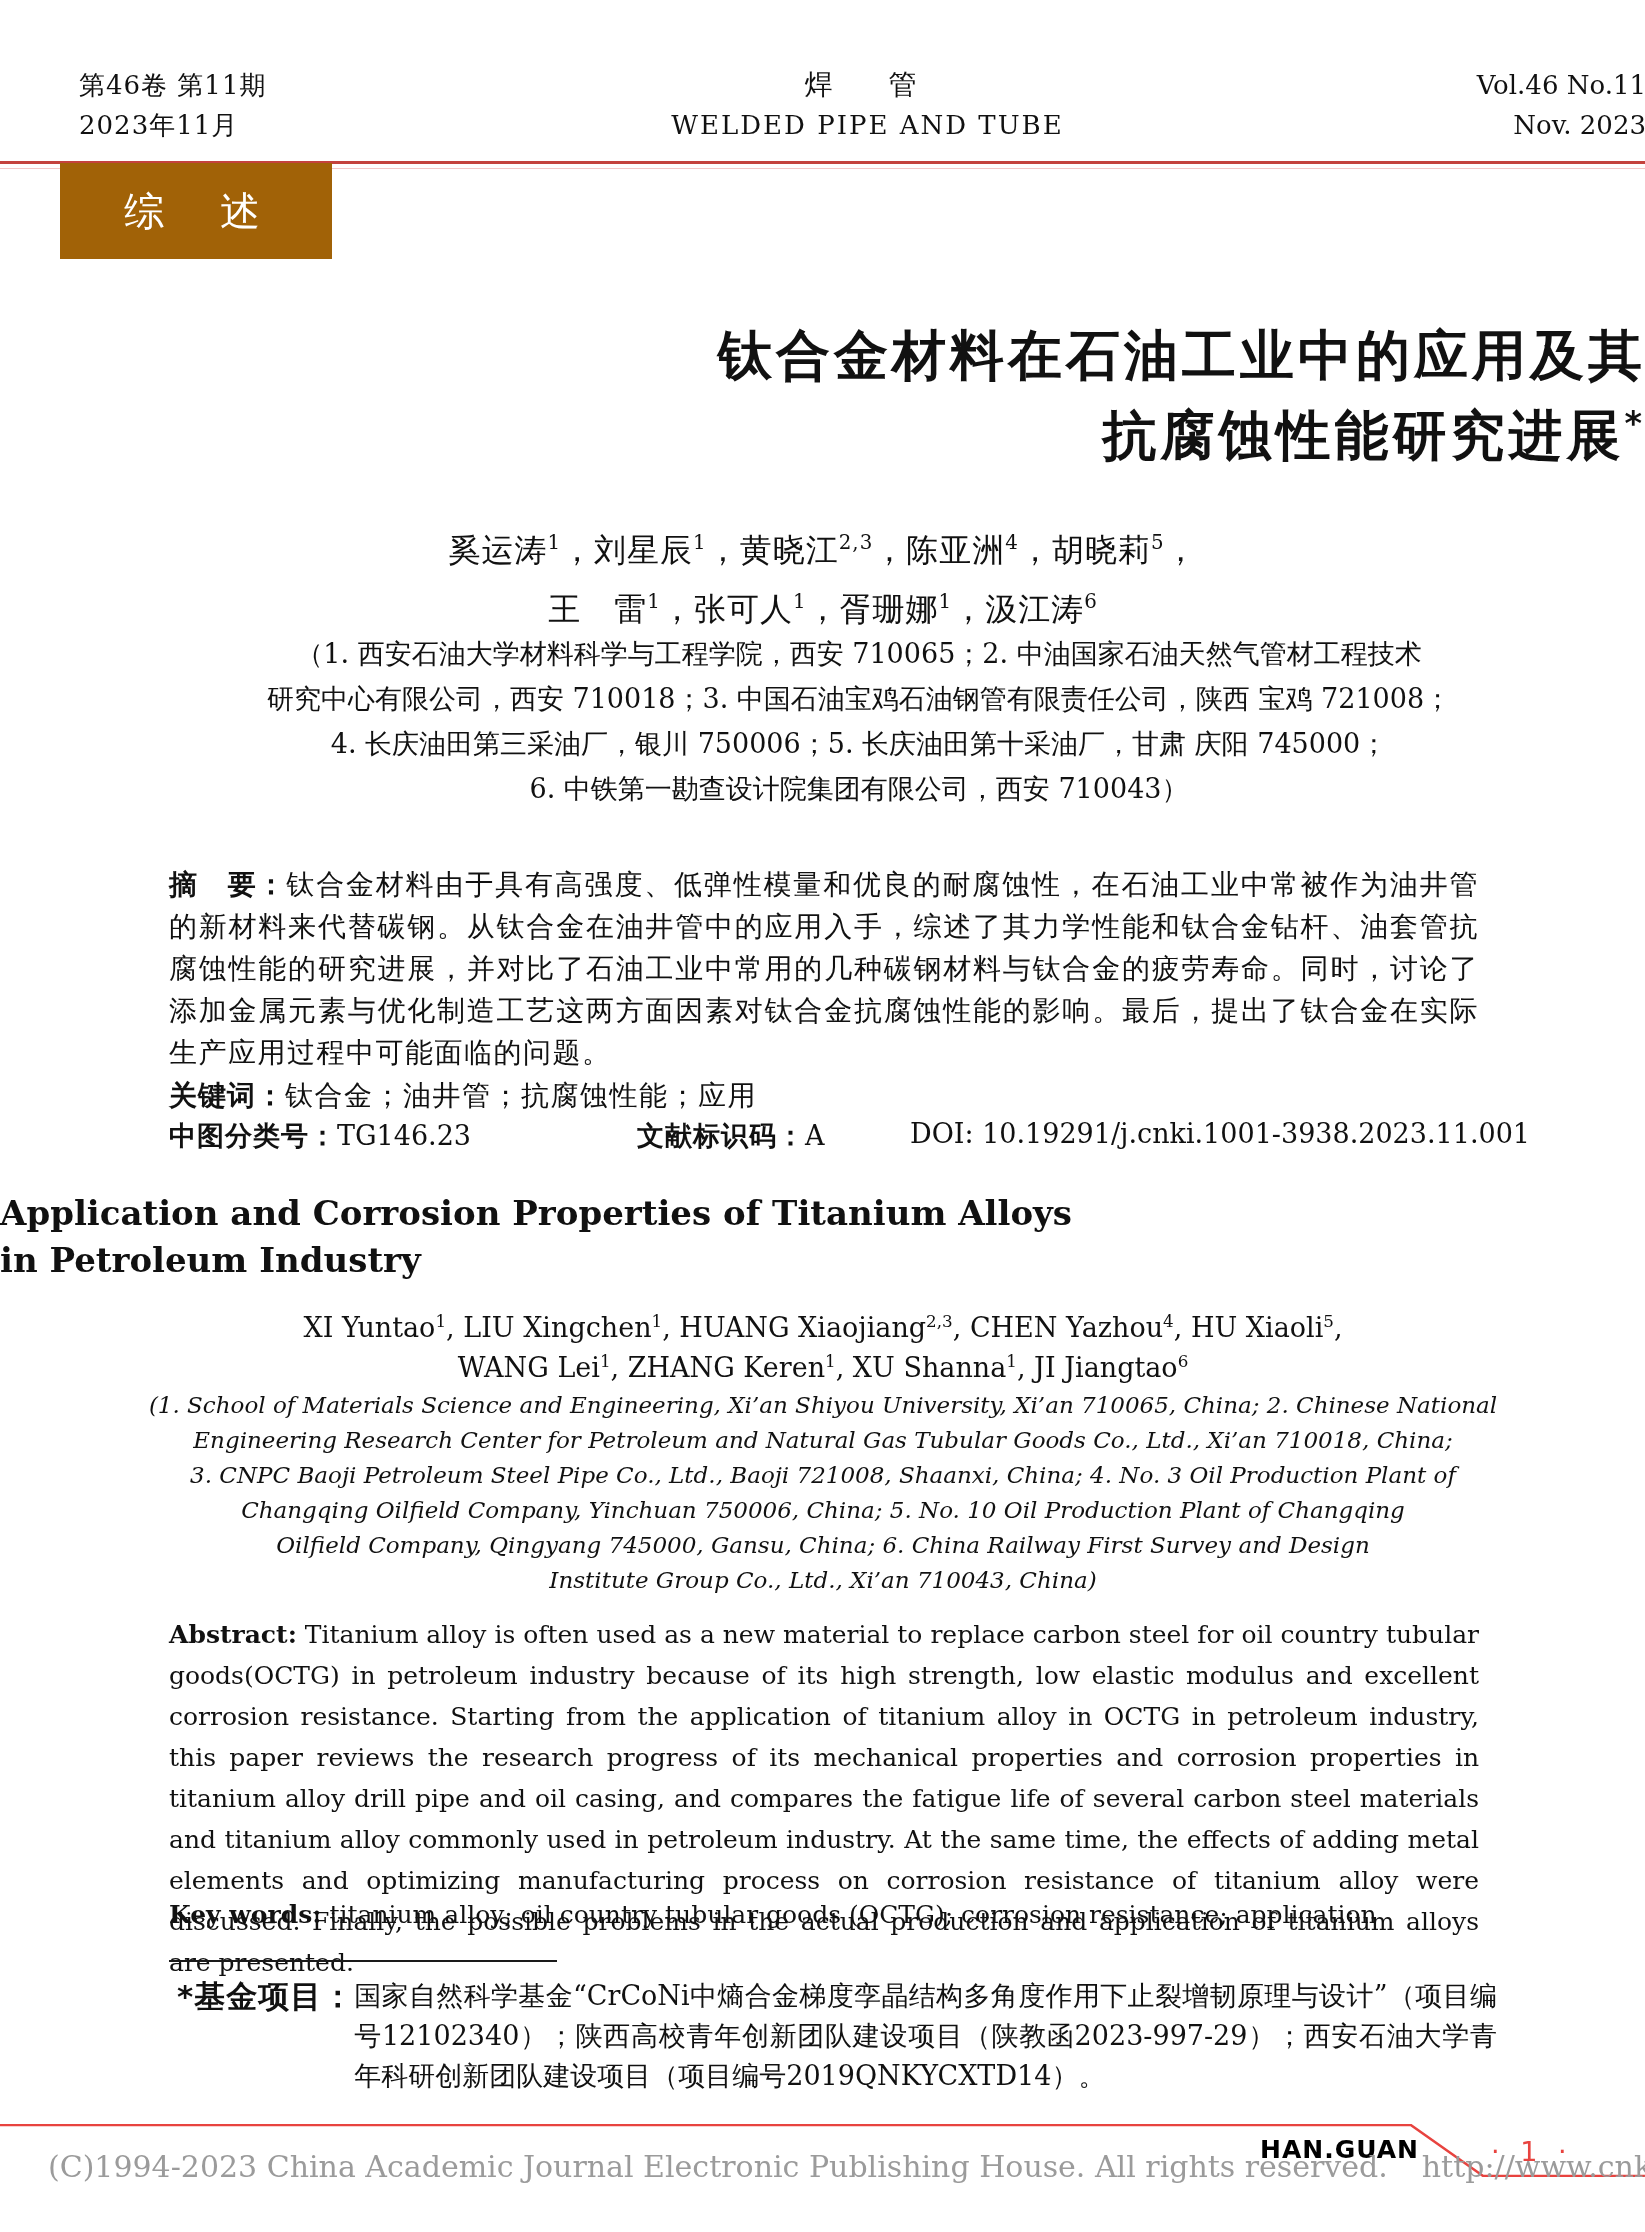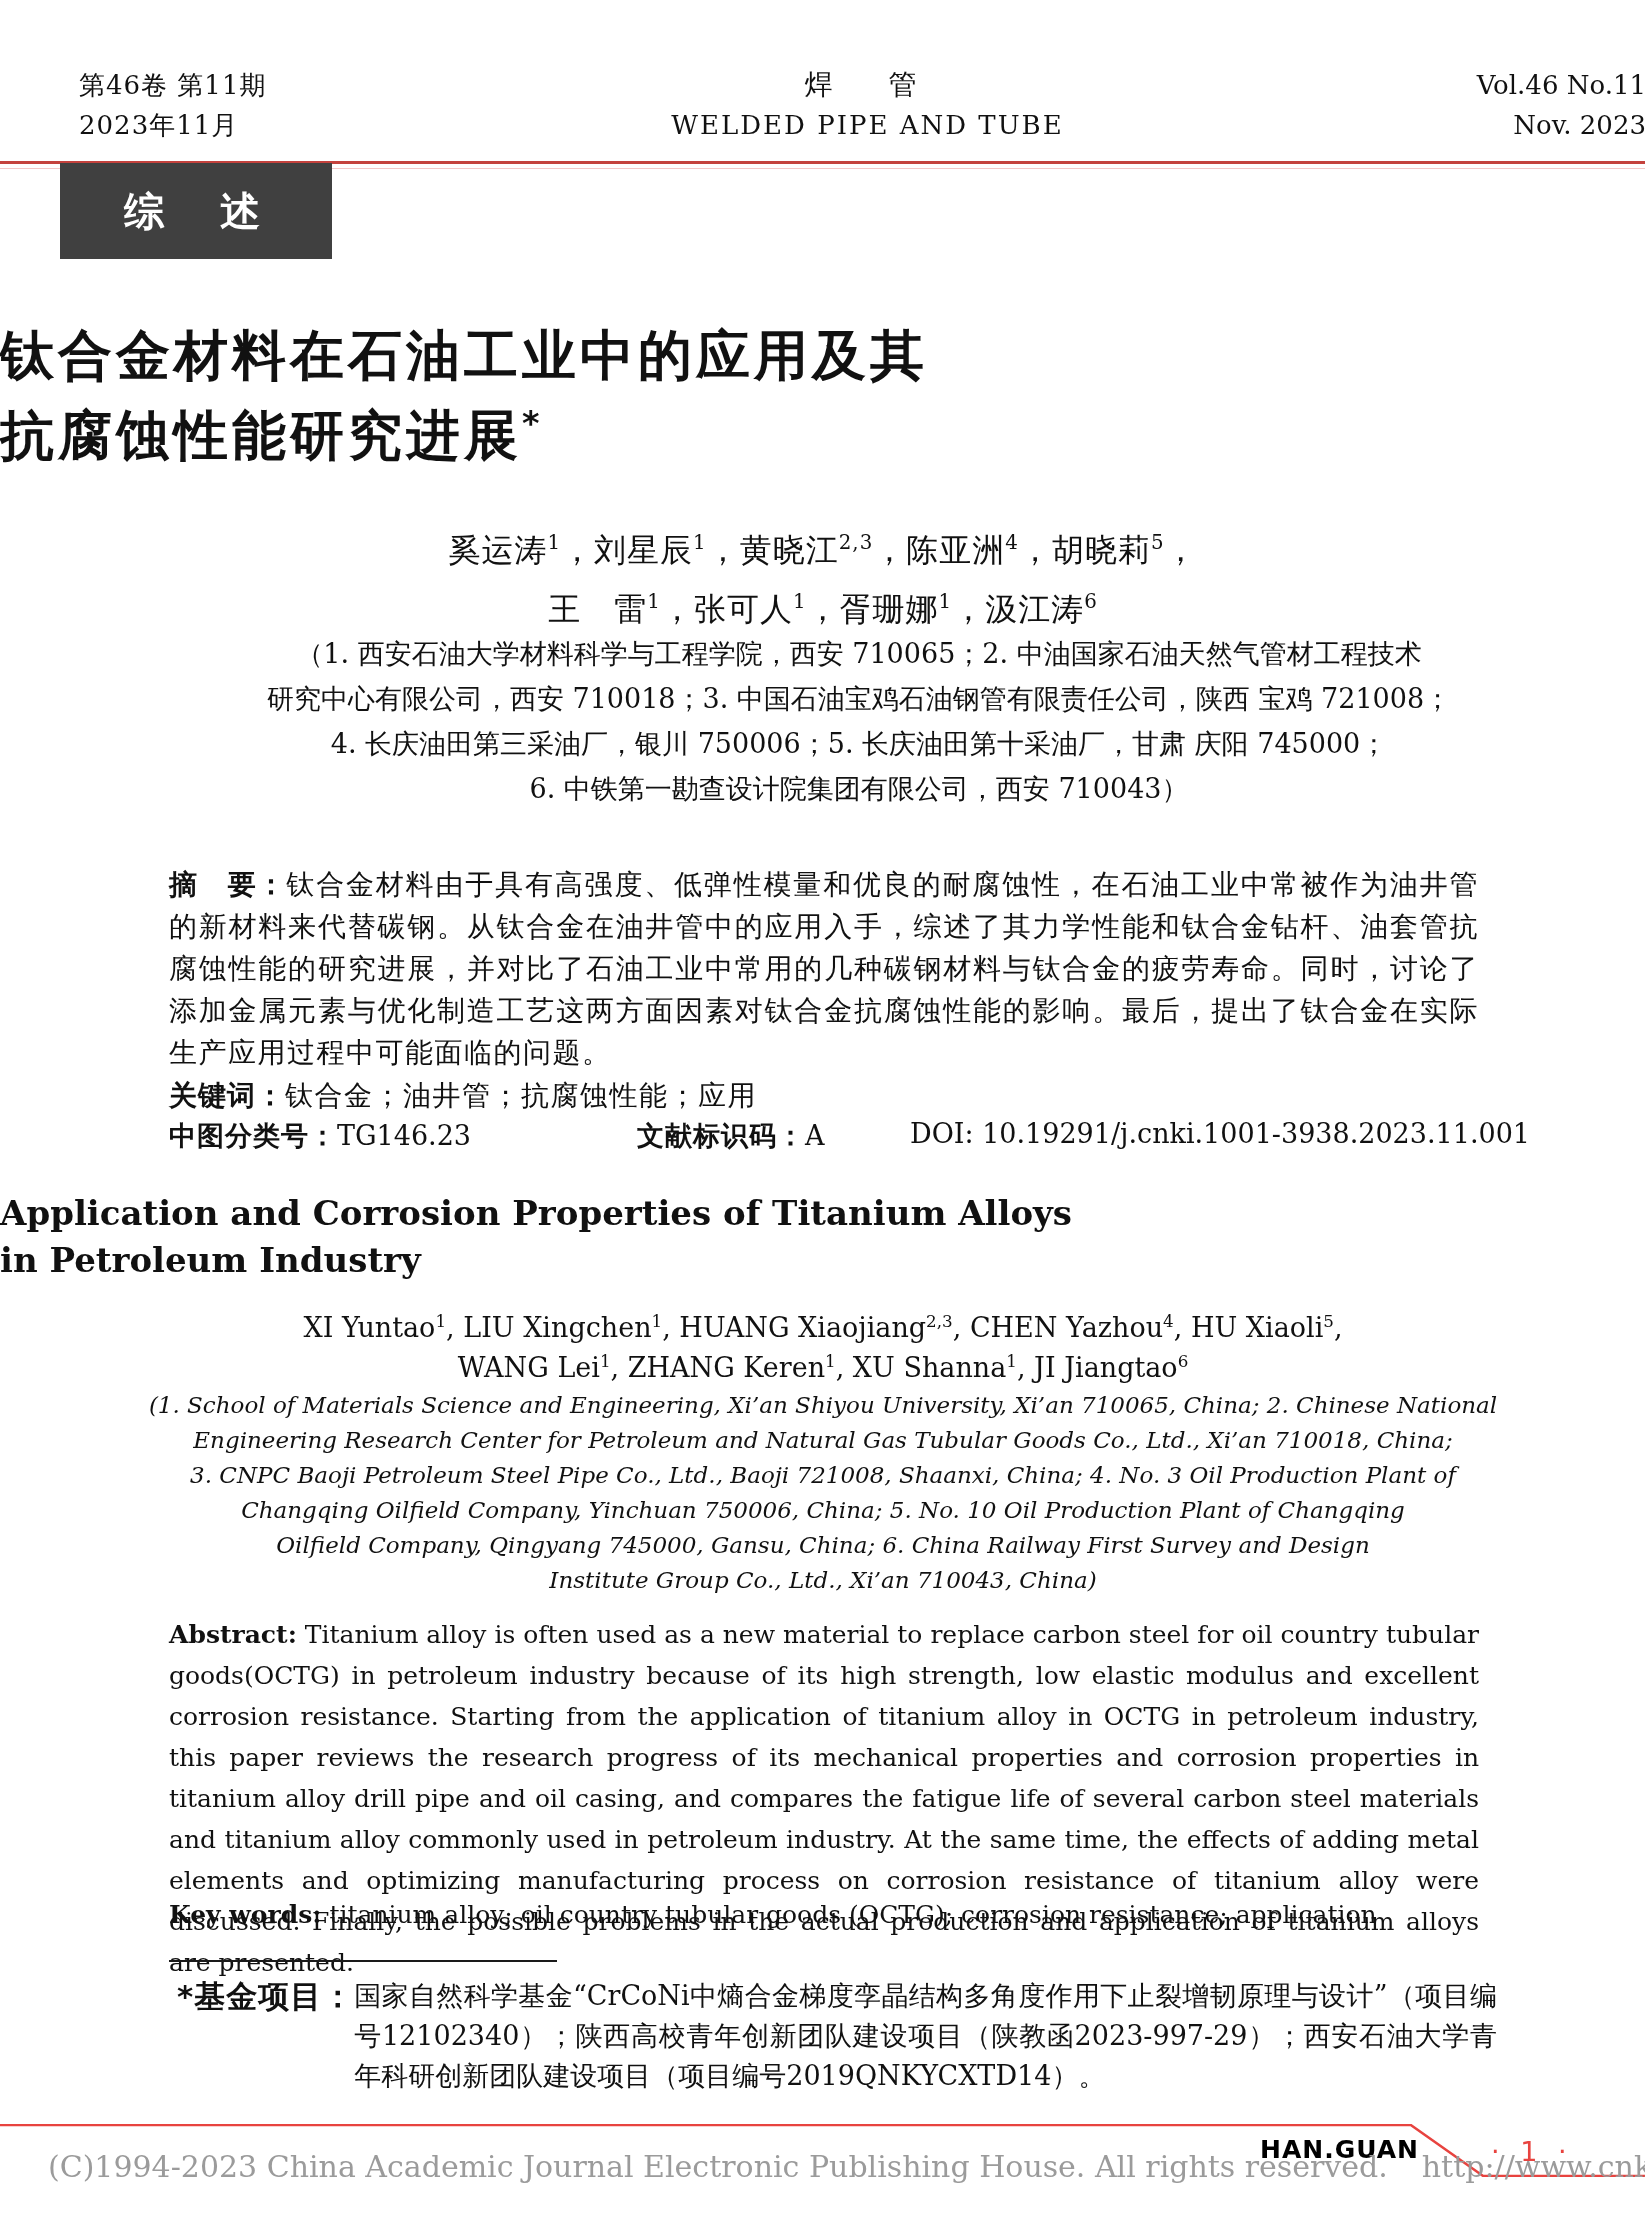--- a/index.html
+++ b/index.html
@@ -14,27 +14,27 @@
   .hdr-row{display:flex; align-items:baseline; height:42px;}
   .hdr-left{width:428px; padding-left:79px; font-size:26px; letter-spacing:1px;}
   .hdr-center{flex:1; text-align:center; font-size:26px;}
   .hdr-right{width:418px; text-align:right; font-size:26px;}
   .journal-cn{font-size:28px; letter-spacing:14px;}
   .journal-en{letter-spacing:2px;}
   .rule-main{position:absolute; left:0; top:161px; width:100%; height:3px; background:#c4423d;}
   .rule-light{position:absolute; left:0; top:168px; width:100%; height:1px; background:#f2c7c7;}
   .section-box{
     position:absolute; left:60px; top:163px; width:272px; height:96px;
-    background:#404040; color:#ffffff; display:flex; align-items:center; justify-content:center;
-    font-family:"DejaVu Sans","Liberation Sans",sans-serif; font-weight:bold;
+    background:#a16207; color:#ffffff; display:flex; align-items:center; justify-content:center;
+    font-family:"DejaVu Sans","Liberation Sans",sans-serif; font-weight:normal;
     font-size:40px; letter-spacing:8px;
   }
   
   .title-cn{
-    position:absolute; left:0; top:316px; width:100%; text-align:left;
+    position:absolute; left:0; top:316px; width:100%; text-align:right;
     font-family:"DejaVu Sans","Liberation Sans",sans-serif; font-weight:bold;
     font-size:54px; line-height:80px; letter-spacing:4px;
   }
   .authors-cn{
     position:absolute; left:0; top:521px; width:100%; text-align:center;
     font-size:32px; line-height:59px; letter-spacing:1px;
   }
   .affils-cn{
     position:absolute; left:0; top:631px; width:100%; text-align:center;
     font-size:27px; line-height:45px;padding-left:36px;

